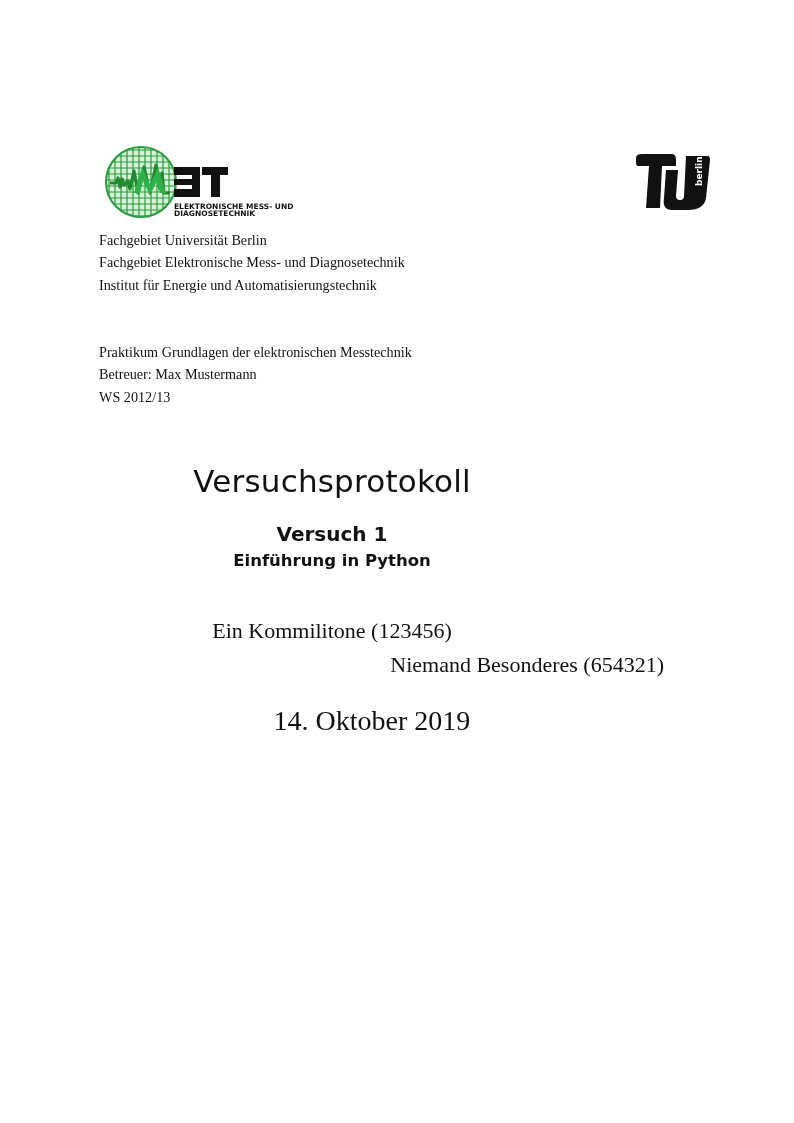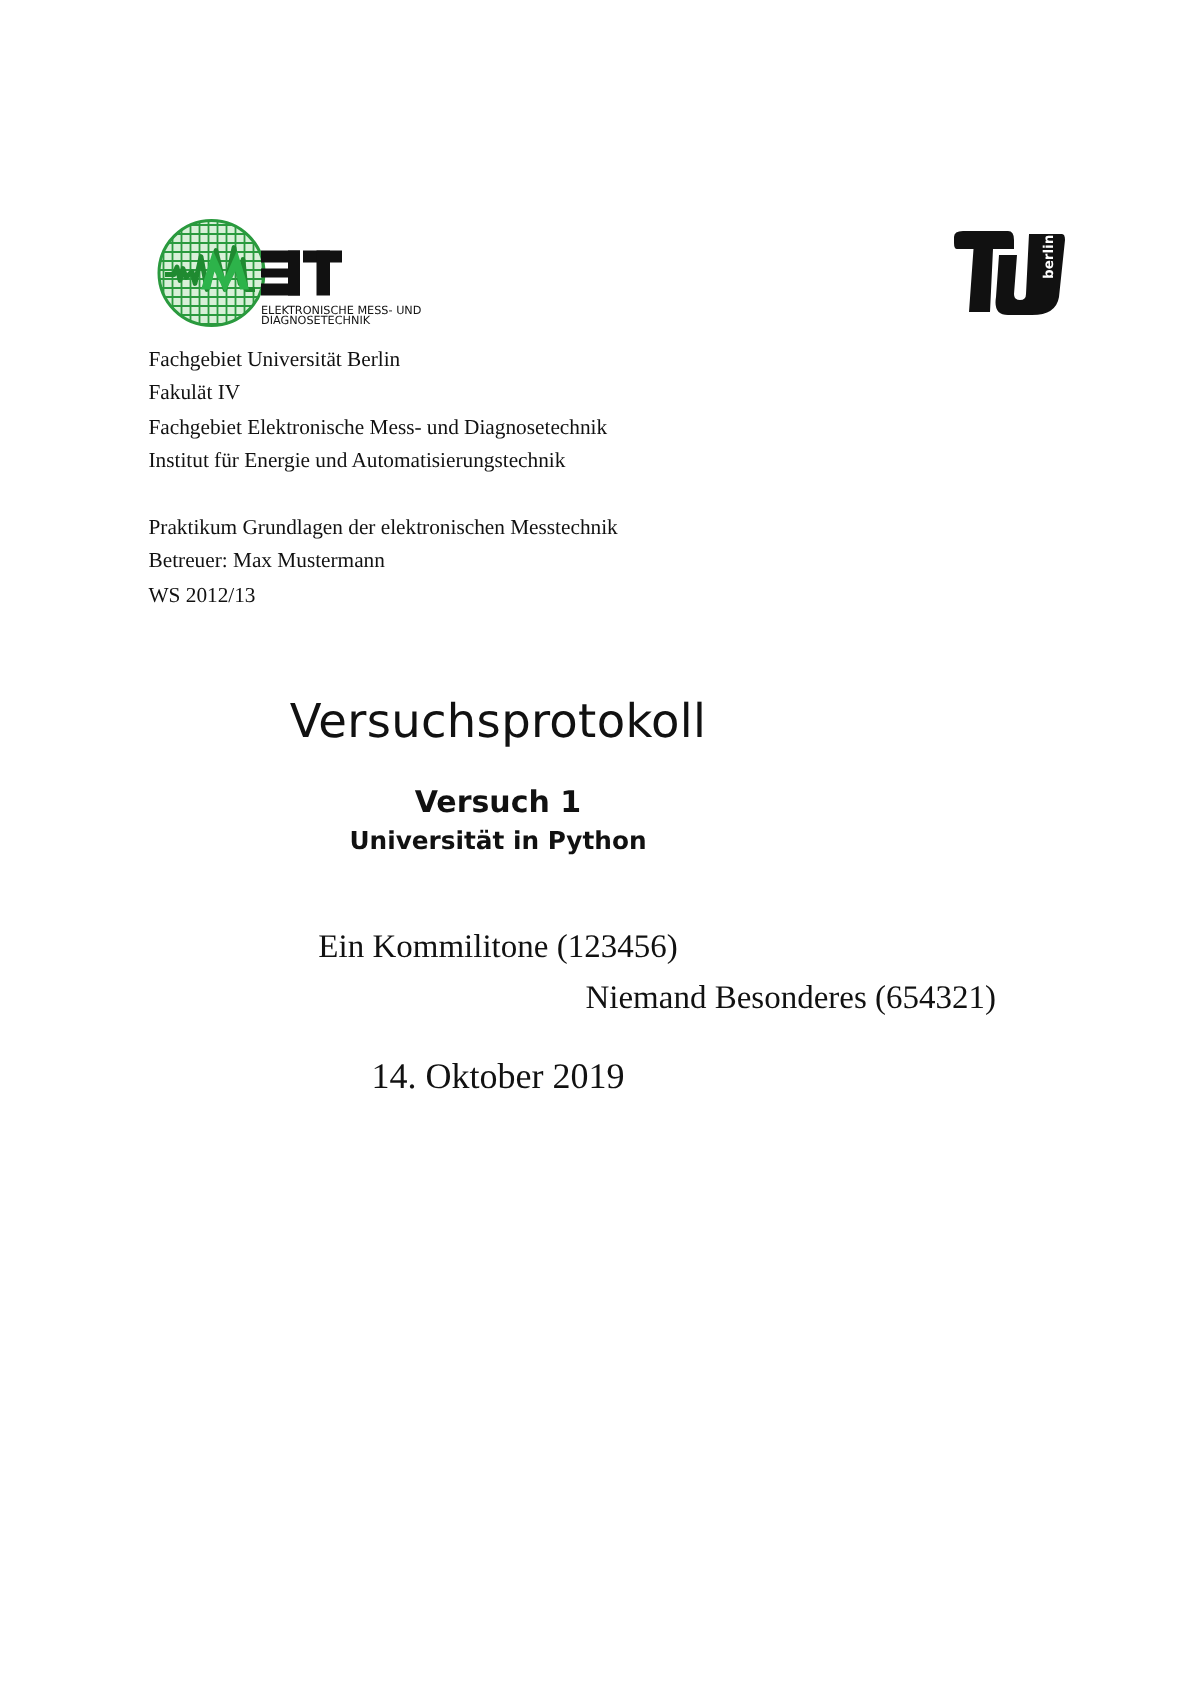--- a/index.html
+++ b/index.html
@@ -2,32 +2,32 @@
 <html><head>
 <meta charset="utf-8">
 <style>
   html, body { margin: 0; padding: 0; background: #ffffff; }
   body { width: 794px; height: 1123px; position: relative; overflow: hidden; color: #111; }
   .serif { font-family: "Liberation Serif", "DejaVu Serif", serif; }
   .sans { font-family: "DejaVu Sans", "Liberation Sans", sans-serif; }
   .abs { position: absolute; }
 
   
-  #mdt-logo { left: 104px; top: 145px; width: 210px; height: 75px; }
+  #mdt-logo { left: 104px; top: 145px; width: 210px; height: 75px; font-weight: bold; }
   #tu-logo { left: 632px; top: 152px; width: 80px; height: 62px; }
 
   .info { left: 99px; font-size: 14.2px; line-height: 22.4px; }
   .center { left: 0; width: 664px; text-align: center; }
 
   #title { top: 463px; font-size: 31px; letter-spacing: 0.2px; font-weight: normal; }
   #subtitle1 { top: 522px; font-size: 20px; font-weight: bold; }
   #subtitle2 { top: 551px; font-size: 16.5px; font-weight: bold; }
   #author1 { top: 618px; font-size: 22px; }
   #author2 { top: 652px; font-size: 22px; text-align: right; }
-  #date { top: 705px; font-size: 24px; }
+  #date { top: 705px; font-size: 28px; padding-left: 40px; }
 </style>
 </head>
 <body>
 
 <div id="mdt-logo" class="abs">
   <svg width="210" height="75" viewBox="0 0 210 75">
     <defs>
       <clipPath id="circ">
           <circle cx="37" cy="37" r="35"></circle>
         </clipPath>
@@ -80,31 +80,30 @@
 
     <path d="M4,6 Q4,2 10,2 L40,2 Q44,2 44,8 L44,14 L30,14 L28,56 L14,56 L17,14 L6,14 Q4,14 4,10 Z" fill="#111"></path>
 
     <path d="M34,18 L46,18 L44,44 Q44,48 48,48 Q52,48 52,44 L54,4 L76,4 Q78,4 78,8 L74,46 Q72,58 56,58 L40,58 Q30,58 32,46 Z" fill="#111"></path>
     <text x="0" y="0" transform="translate(70,34) rotate(-90)" font-family="DejaVu Sans, sans-serif" font-size="9" font-weight="bold" fill="#fff">berlin</text>
   </svg>
 </div>
 
 <div class="abs info serif" style="top:229px;">
   <div>Fachgebiet Universität Berlin</div>
-  <div>Fakulät IV</div>
   <div>Fachgebiet Elektronische Mess- und Diagnosetechnik</div>
   <div>Institut für Energie und Automatisierungstechnik</div>
 </div>
 
 <div class="abs info serif" style="top:341px;">
   <div>Praktikum Grundlagen der elektronischen Messtechnik</div>
   <div>Betreuer: Max Mustermann</div>
   <div>WS 2012/13</div>
 </div>
 
 <div id="title" class="abs center sans">Versuchsprotokoll</div>
 <div id="subtitle1" class="abs center sans">Versuch 1</div>
-<div id="subtitle2" class="abs center sans">Universität in Python</div>
+<div id="subtitle2" class="abs center sans">Einführung in Python</div>
 
 <div id="author1" class="abs center serif">Ein Kommilitone (123456)</div>
 <div id="author2" class="abs center serif">Niemand Besonderes (654321)</div>
 
 <div id="date" class="abs center serif">14. Oktober 2019</div>
 
 </body></html>

